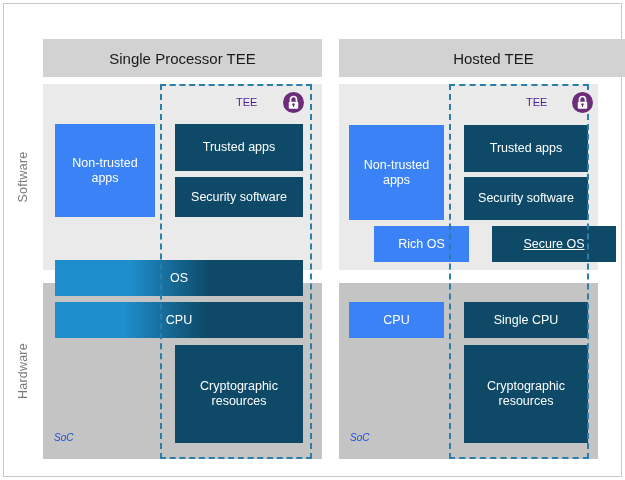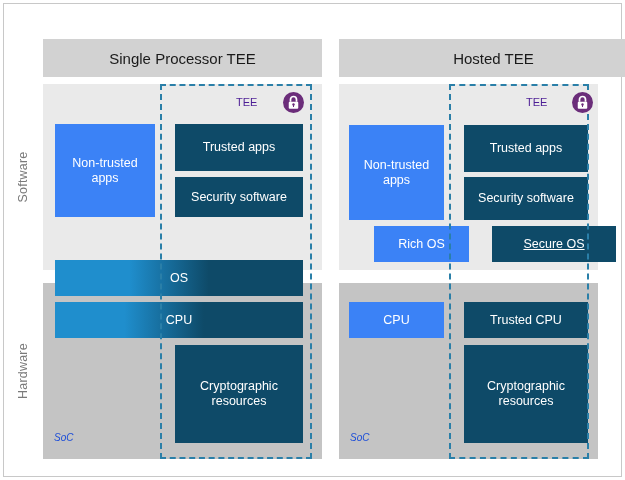--- a/index.html
+++ b/index.html
@@ -218,21 +218,21 @@
   <div class="box box-grad-cpu" id="b-cpu-l">CPU</div>
   <div class="box box-dark" id="b-crypto-l">Cryptographic resources</div>
 
   <div class="box box-light" id="b-nontrusted-r">Non-trusted apps</div>
   <div class="box box-dark" id="b-trustedapps-r">Trusted apps</div>
   <div class="box box-dark" id="b-secsoft-r">Security software</div>
   <div class="box box-light" id="b-richos-r">Rich OS</div>
   <div class="box box-dark" id="b-secureos-r">Secure OS</div>
 
   <div class="box box-light" id="b-cpu-r">CPU</div>
-  <div class="box box-dark" id="b-seccpu-r">Trusted CPU</div>
+  <div class="box box-dark" id="b-seccpu-r">Single CPU</div>
   <div class="box box-dark" id="b-crypto-r">Cryptographic resources</div>
 
   <div class="tee-zone" id="tee-left"></div>
   <div class="tee-zone" id="tee-right"></div>
 
   <div class="tee-label" id="tee-label-left">TEE</div>
   <div class="tee-label" id="tee-label-right">TEE</div>
 
   <div class="lock-badge" id="lock-left">
     <svg viewBox="0 0 46 46" width="23" height="23" aria-hidden="true">

